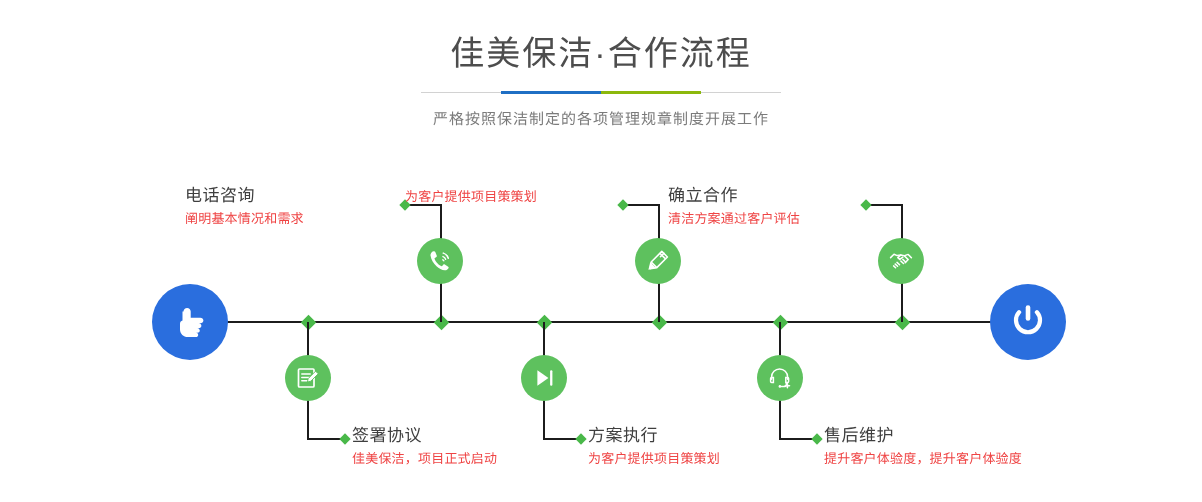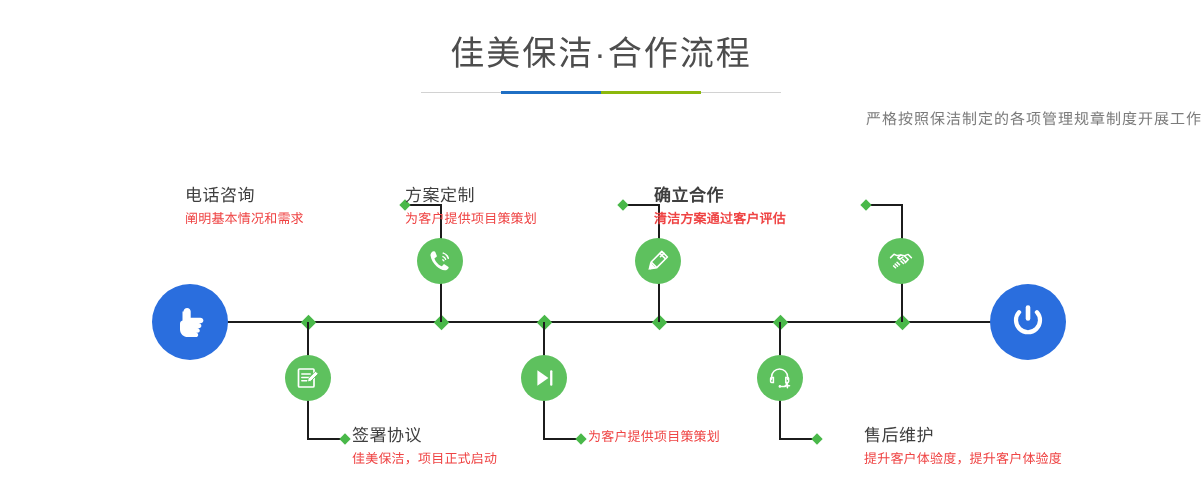--- a/index.html
+++ b/index.html
@@ -66,21 +66,20 @@
     width: 100px;
     height: 3px;
     background: #8cb80c;
   }
   .header-sub {
     margin: 10px 0 0 0;
     font-size: 15px;
     line-height: 22px;
     color: #7b7b7b;
     letter-spacing: 1px;
-    text-align: right;
   }
 
   
   .timeline-axis {
     position: absolute;
     left: 190px;
     top: 321px;
     width: 840px;
     height: 2px;
     background: #1c1c1c;
@@ -243,58 +242,58 @@
           <path d="M6.2 14l5.6 5.6"></path>
         </g>
         <path d="M5.2 14.3l-1.8 7.4 7.4-1.8z" fill="#ffffff"></path>
         <g stroke="#ffffff" stroke-width="1.5" stroke-linecap="round">
           <path d="M17.6 6.6l1.4-1.4M15.4 8.8l1.4-1.4"></path>
         </g>
       </svg>
     </span>
   </div>
   <div class="step-label top" style="left:405px; top:185px; width:208px;">
-    <div class="title">方案定制</div>
     <div class="desc">为客户提供项目策策划</div>
   </div>
 
   <div class="diamond axis-node" style="left:539px; top:317px;"></div>
   <div class="vline" style="left:543px; top:322px; height:118px;"></div>
   <div class="hline" style="left:543px; top:438px; width:36px;"></div>
   <div class="diamond label-node" style="left:577px; top:435px;"></div>
   <div class="step-icon" style="left:521px; top:355px;">
     <span>
       <svg width="26" height="26" viewBox="0 0 26 26">
         <path d="M6.4 5.2l11 7.8-11 7.8z" fill="#ffffff"></path>
         <rect x="19.1" y="5.2" width="2.3" height="15.6" rx="1.1" fill="#ffffff"></rect>
       </svg>
     </span>
   </div>
   <div class="step-label bottom" style="left:588px; top:425px; width:240px;">
+    <div class="title">方案执行</div>
     <div class="desc">为客户提供项目策策划</div>
   </div>
 
   <div class="diamond axis-node" style="left:897px; top:317px;"></div>
   <div class="vline" style="left:901px; top:205px; height:117px;"></div>
   <div class="hline" style="left:869px; top:204px; width:34px;"></div>
   <div class="diamond label-node" style="left:862px; top:201px;"></div>
   <div class="step-icon" style="left:878px; top:238px;">
     <span>
       <svg width="26" height="26" viewBox="0 0 26 26">
         <g stroke="#ffffff" stroke-width="1.5" fill="none" stroke-linejoin="round" stroke-linecap="round">
           <path d="M2.6 9.6l3.4-3.4 3.2 1.4 3.6-.6 3.4.8 4 3.8-3 3.2"></path>
           <path d="M9 14.4l2.6 2.4M7.2 16.1l2.4 2.2M5.6 17.9l2 1.8"></path>
           <path d="M23.4 9.8l-3.2-3.4-3.6 1.2"></path>
           <path d="M12.8 7l-3 2.6 2 1.8 3-2.2"></path>
           <path d="M14.8 11.4l2.8 2.6M12.9 13.1l2.6 2.4"></path>
         </g>
       </svg>
     </span>
   </div>
-  <div class="step-label top" style="left:654px; top:185px; width:208px;font-weight:bold;">
+  <div class="step-label top" style="left:668px; top:185px; width:208px;">
     <div class="title">确立合作</div>
     <div class="desc">清洁方案通过客户评估</div>
   </div>
 
   <div class="diamond axis-node" style="left:775px; top:317px;"></div>
   <div class="vline" style="left:779px; top:322px; height:118px;"></div>
   <div class="hline" style="left:779px; top:438px; width:36px;"></div>
   <div class="diamond label-node" style="left:813px; top:435px;"></div>
   <div class="step-icon" style="left:757px; top:355px;">
     <span>
@@ -305,18 +304,18 @@
           <path d="M20.6 12.6h-1.8v5h1.8a1 1 0 0 0 1-1v-3a1 1 0 0 0-1-1z"></path>
           <path d="M19.4 17.8v1.4a2.4 2.4 0 0 1-2.4 2.4h-2.6"></path>
         </g>
         <circle cx="12.9" cy="21.4" r="1.3" fill="#ffffff"></circle>
         <g stroke="#ffffff" stroke-width="1.6" stroke-linecap="round">
           <path d="M20.4 18.6v4.2M18.3 20.7h4.2"></path>
         </g>
       </svg>
     </span>
   </div>
-  <div class="step-label bottom" style="left:824px; top:425px; width:260px;margin-left:40px;">
+  <div class="step-label bottom" style="left:824px; top:425px; width:260px;">
     <div class="title">售后维护</div>
     <div class="desc">提升客户体验度，提升客户体验度</div>
   </div>
 
 </div>
 
 </body></html>

